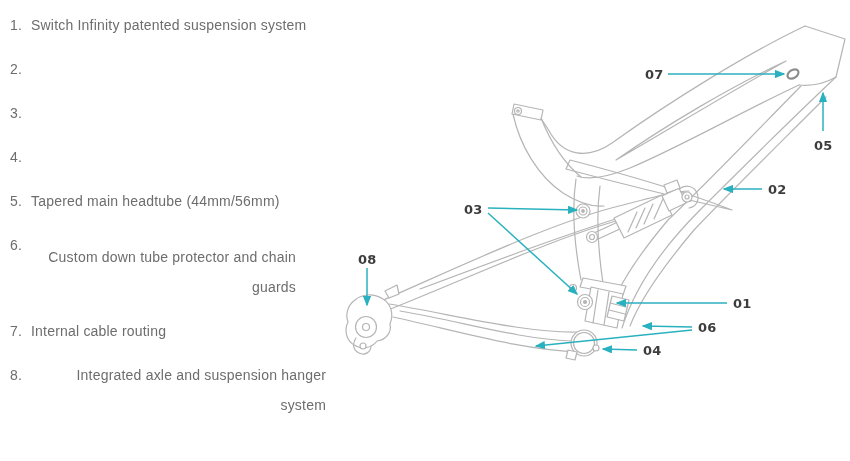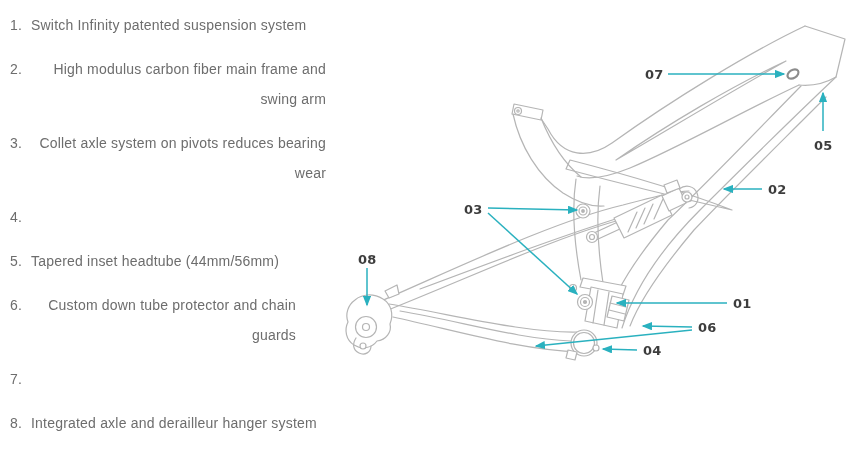--- a/index.html
+++ b/index.html
@@ -7,64 +7,63 @@
     width:850px;height:461px;position:relative;background:#ffffff;
     font-family:"Liberation Sans",sans-serif;overflow:hidden;
   }
   .features{position:absolute;left:10px;top:10px;width:332px;}
   .feature{
     display:flex;margin-bottom:14px;color:#6d6d6d;
     font-size:14px;line-height:30px;letter-spacing:0.2px;
   }
   .feature .num{width:21px;flex-shrink:0;}
   .feature .txt{max-width:295px;text-align:right;}
-  .feature:nth-child(6) .txt{max-width:265px;}
+  .feature:nth-child(6) .txt{max-width:265px;margin-top:12px;}
   svg.diagram{position:absolute;left:0;top:0;}
   .frame-line{stroke:#b5b5b5;stroke-width:1.2;fill:none;stroke-linecap:round;stroke-linejoin:round;}
   .frame-fill{fill:#ffffff;}
   .dark-detail{stroke:#8c8c8c;stroke-width:2.2;fill:none;}
   .arrow{stroke:#2ab1bf;stroke-width:1.5;fill:none;}
   .callout-label{
     font-family:"DejaVu Sans","Liberation Sans",sans-serif;
     font-weight:700;font-size:13px;fill:#3d3d3d;letter-spacing:0.3px;
   }
 </style>
 </head>
 <body>
 
 <div class="features">
   <div class="feature">
     <span class="num">1.</span>
     <span class="txt">Switch Infinity patented suspension system</span>
   </div>
   <div class="feature">
     <span class="num">2.</span>
-    <span class="txt">High modulus carbon fiber main frame and swing arm</span>
   </div>
   <div class="feature">
     <span class="num">3.</span>
-    <span class="txt">Collet axle system on pivots reduces bearing wear</span>
   </div>
   <div class="feature">
     <span class="num">4.</span>
   </div>
   <div class="feature">
     <span class="num">5.</span>
-    <span class="txt">Tapered inset headtube (44mm/56mm)</span>
+    <span class="txt">Tapered main headtube (44mm/56mm)</span>
   </div>
   <div class="feature">
     <span class="num">6.</span>
     <span class="txt">Custom down tube protector and chain guards</span>
   </div>
   <div class="feature">
     <span class="num">7.</span>
+    <span class="txt">Internal cable routing</span>
   </div>
   <div class="feature">
     <span class="num">8.</span>
-    <span class="txt">Integrated axle and derailleur hanger system</span>
+    <span class="txt">Integrated axle and suspension hanger system</span>
   </div>
 </div>
 
 <svg class="diagram" width="850" height="461" viewBox="0 0 850 461" xmlns="http://www.w3.org/2000/svg">
   <defs>
     <marker id="ah" markerWidth="7" markerHeight="5.5" refX="6" refY="2.75" orient="auto">
       <path d="M0,0 L7,2.75 L0,5.5 Z" fill="#2ab1bf"></path>
     </marker>
   </defs>
 

